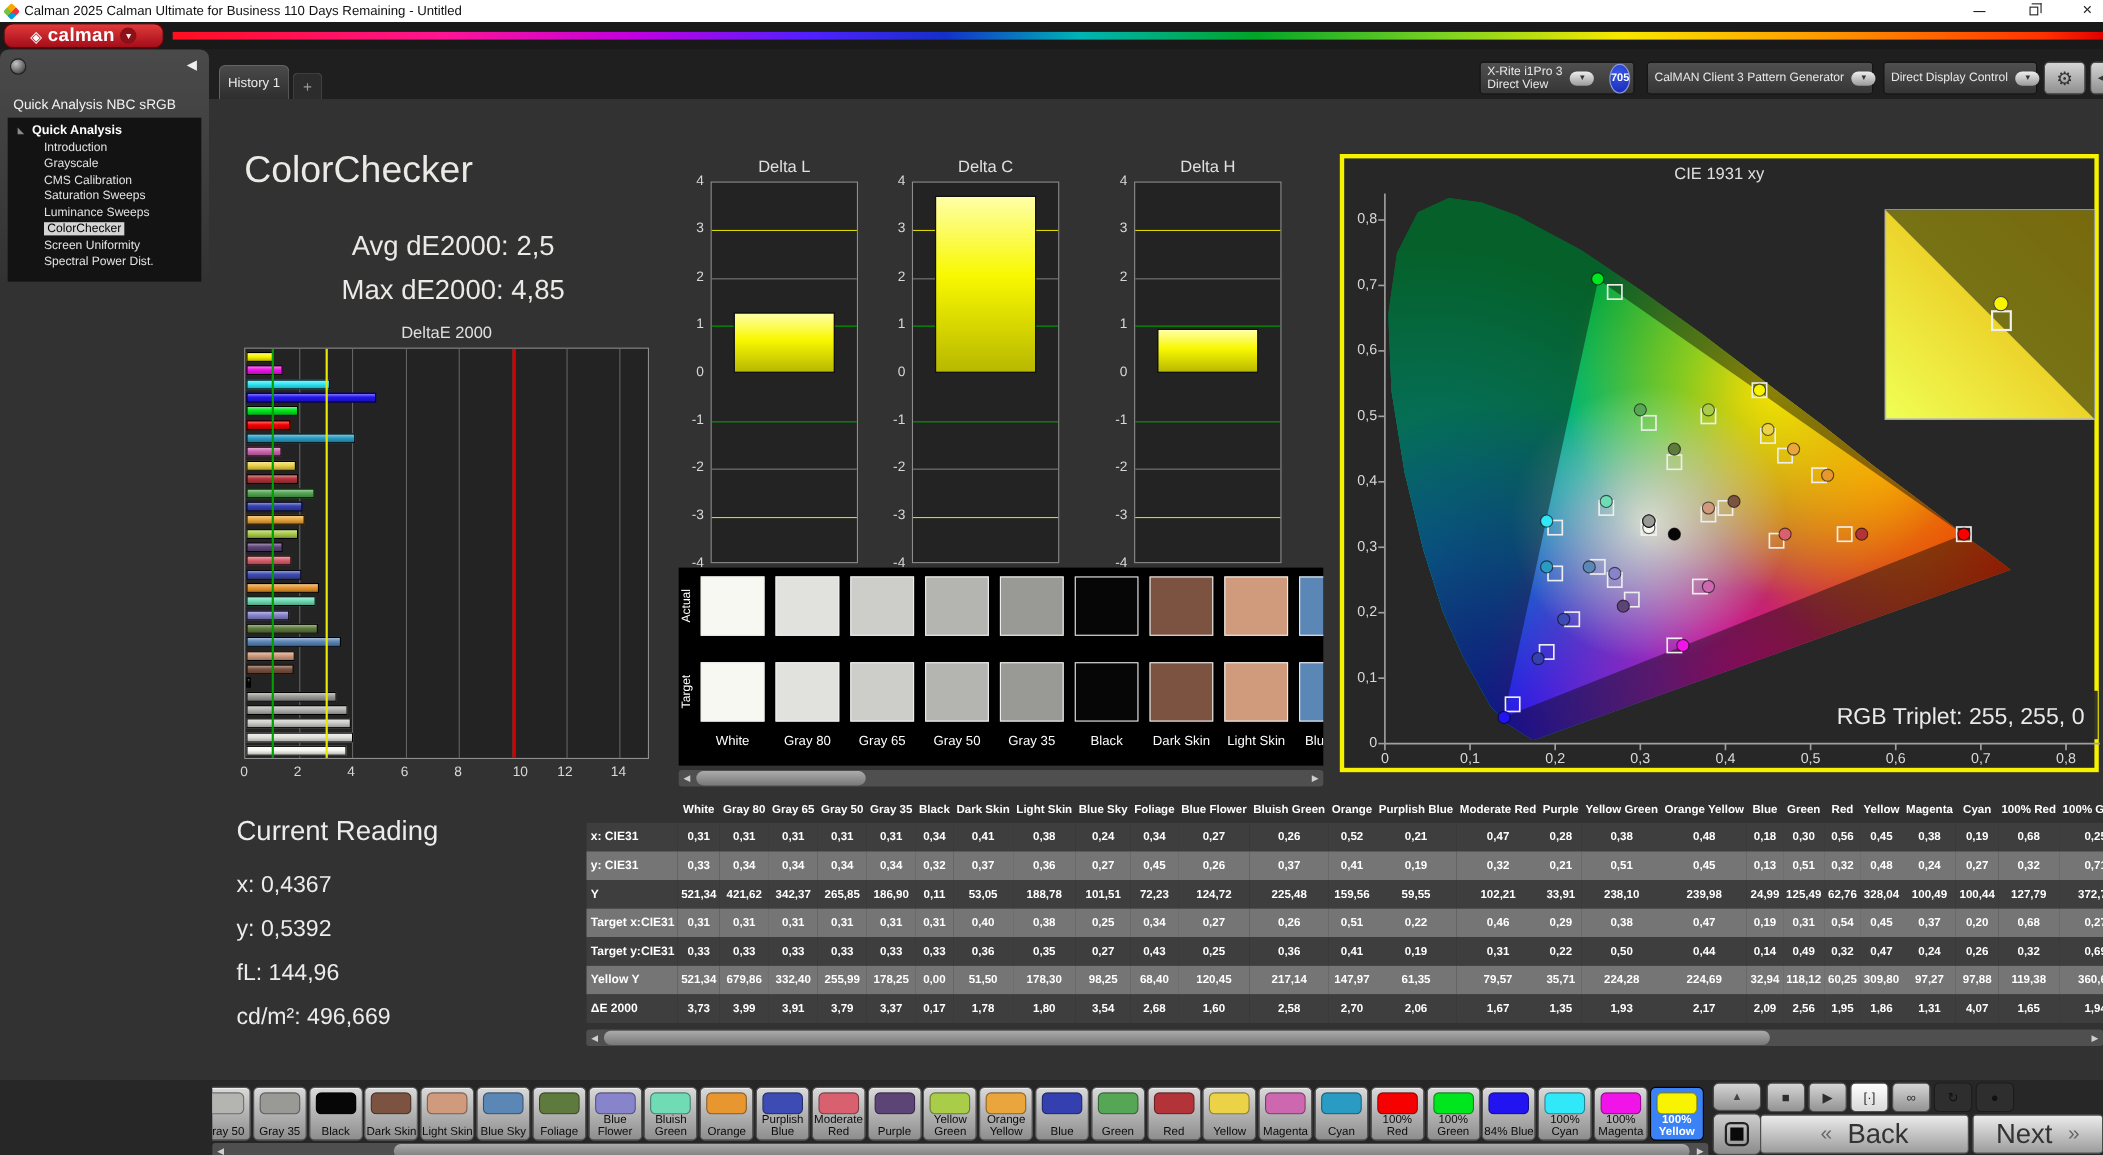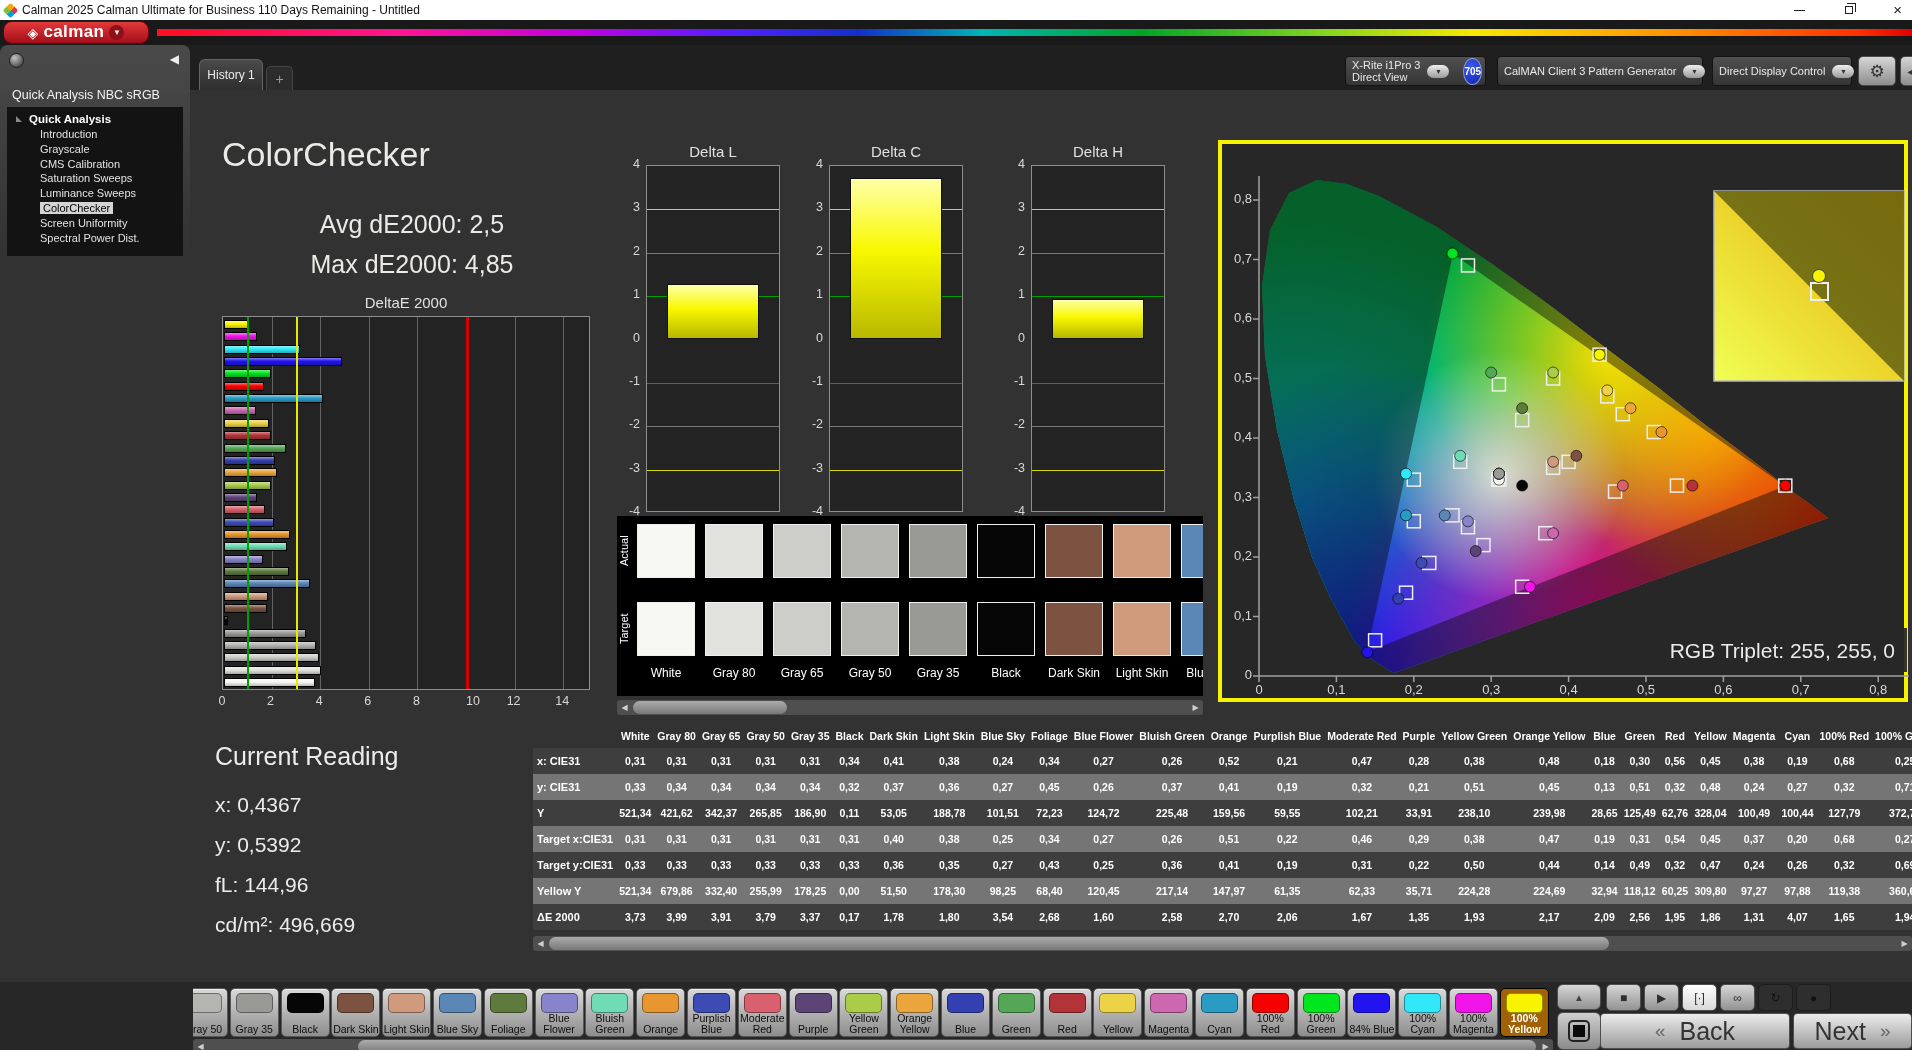--- a/index.html
+++ b/index.html
@@ -103,21 +103,21 @@
   #dtable td.rl{text-align:left;font-size:11px;padding-left:4px}
   #dtable tr.dark td{background:#3e3e3e}
   #dtable tr.light td{background:#757575}
 
   
   #bottombar{position:absolute;left:0;top:982px;width:1912px;height:68px;background:#272727}
   #pattern-strip{position:absolute;left:193px;top:4px;width:1360px;height:52px;overflow:hidden}
   .pbtn{position:absolute;top:2px;width:49px;height:49px;border-radius:5px;background:linear-gradient(#d9d9d9,#8d8d8d);border:1px solid #585858;box-shadow:inset 0 1px 0 rgba(255,255,255,.55);cursor:pointer}
   .pbtn .chip{position:absolute;left:5px;top:4px;right:5px;height:20px;border-radius:5px;border:1px solid rgba(0,0,0,.4)}
   .pbtn .lbl{position:absolute;left:0;right:0;bottom:2px;text-align:center;font-size:10.5px;line-height:10.5px;color:#0c0c0c}
-  .pbtn.sel{background:#a16207;border-color:#000;box-shadow:none}
+  .pbtn.sel{background:#3b82f6;border-color:#000;box-shadow:none}
   .pbtn.sel .lbl{color:#fff;font-weight:bold}
   .tbtn{position:absolute;top:2px;height:27px;border-radius:5px;background:linear-gradient(#d6d6d6,#939393);border:1px solid #4e4e4e;color:#2e2e2e;display:flex;align-items:center;justify-content:center;font-size:12px;cursor:pointer}
   .tbtn.lit{background:linear-gradient(#ffffff,#d8d8d8)}
   .tbtn.darkb{background:#2e2e2e;color:#111;border-color:#1c1c1c}
   .navbtn{position:absolute;top:31px;height:36px;border-radius:4px;background:linear-gradient(#ececec,#9c9c9c);border:1px solid #4e4e4e;color:#333;display:flex;align-items:center;justify-content:center;gap:14px;font-size:25px;cursor:pointer}
   .navbtn .gg{font-size:19px;color:#666}
   #upbtn{position:absolute;left:1557px;top:2px;width:44px;height:26px;border-radius:6px;background:linear-gradient(#d6d6d6,#939393);border:1px solid #4e4e4e;color:#444;display:flex;align-items:center;justify-content:center;font-size:10px;cursor:pointer}
   #sqbtn{position:absolute;left:1557px;top:30px;width:44px;height:38px;border-radius:6px;background:linear-gradient(#cfcfcf,#8b8b8b);border:1px solid #4e4e4e;display:flex;align-items:center;justify-content:center;cursor:pointer}
   #sqbtn .outer{width:22px;height:22px;border:2px solid #222;border-radius:5px;display:flex;align-items:center;justify-content:center}
   #sqbtn .inner{width:12px;height:12px;background:#0a0a0a}
@@ -343,20 +343,21 @@
     <div class="swcell" style="left: 564px; top: 86px; background: rgb(91, 135, 183);"></div>
     <div class="swname" style="left: 564px;">Blue Sky</div>
   </div>
 <div class="hscroll" id="swscroll" style="left:617px;top:700px;width:586px">
   <span class="harrow" style="left:0">◀</span>
   <span class="hthumb" style="left:16px;width:154px"></span>
   <span class="harrow" style="right:0">▶</span>
 </div>
 
 <div id="ciebox">
+  <div id="cietitle">CIE 1931 xy</div>
   <svg id="ciesvg" viewBox="0 0 650 500">
     <defs>
       <clipPath id="hs">
           <path d="M135,497 L111,482 L96,466 L71,421 L53,381 L35,324 L18,254 L6,180 L3,110 L11,54 L30,17 L58,4 L88,8 L120,20 L178,51 L233,88 L289,128 L344,170 L397,210 L445,248 L485,278 L515,301 L535,317 L548,326 L569,342 Z"></path>
         </clipPath>
       <radialGradient id="g-cy" gradientUnits="userSpaceOnUse" cx="40" cy="330" r="280">
           <stop offset="0" stop-color="#00d2d2"></stop>
           <stop offset="1" stop-color="#00d2d2" stop-opacity="0"></stop>
         </radialGradient>
       <radialGradient id="g-bl" gradientUnits="userSpaceOnUse" cx="120" cy="490" r="300">
@@ -628,21 +629,21 @@
           <td>101,51</td>
           <td>72,23</td>
           <td>124,72</td>
           <td>225,48</td>
           <td>159,56</td>
           <td>59,55</td>
           <td>102,21</td>
           <td>33,91</td>
           <td>238,10</td>
           <td>239,98</td>
-          <td>28,65</td>
+          <td>24,99</td>
           <td>125,49</td>
           <td>62,76</td>
           <td>328,04</td>
           <td>100,49</td>
           <td>100,44</td>
           <td>127,79</td>
           <td>372,70</td>
         </tr>
         <tr class="light">
           <td class="rl">Target x:CIE31</td>
@@ -711,21 +712,21 @@
           <td>178,25</td>
           <td>0,00</td>
           <td>51,50</td>
           <td>178,30</td>
           <td>98,25</td>
           <td>68,40</td>
           <td>120,45</td>
           <td>217,14</td>
           <td>147,97</td>
           <td>61,35</td>
-          <td>62,33</td>
+          <td>79,57</td>
           <td>35,71</td>
           <td>224,28</td>
           <td>224,69</td>
           <td>32,94</td>
           <td>118,12</td>
           <td>60,25</td>
           <td>309,80</td>
           <td>97,27</td>
           <td>97,88</td>
           <td>119,38</td>

